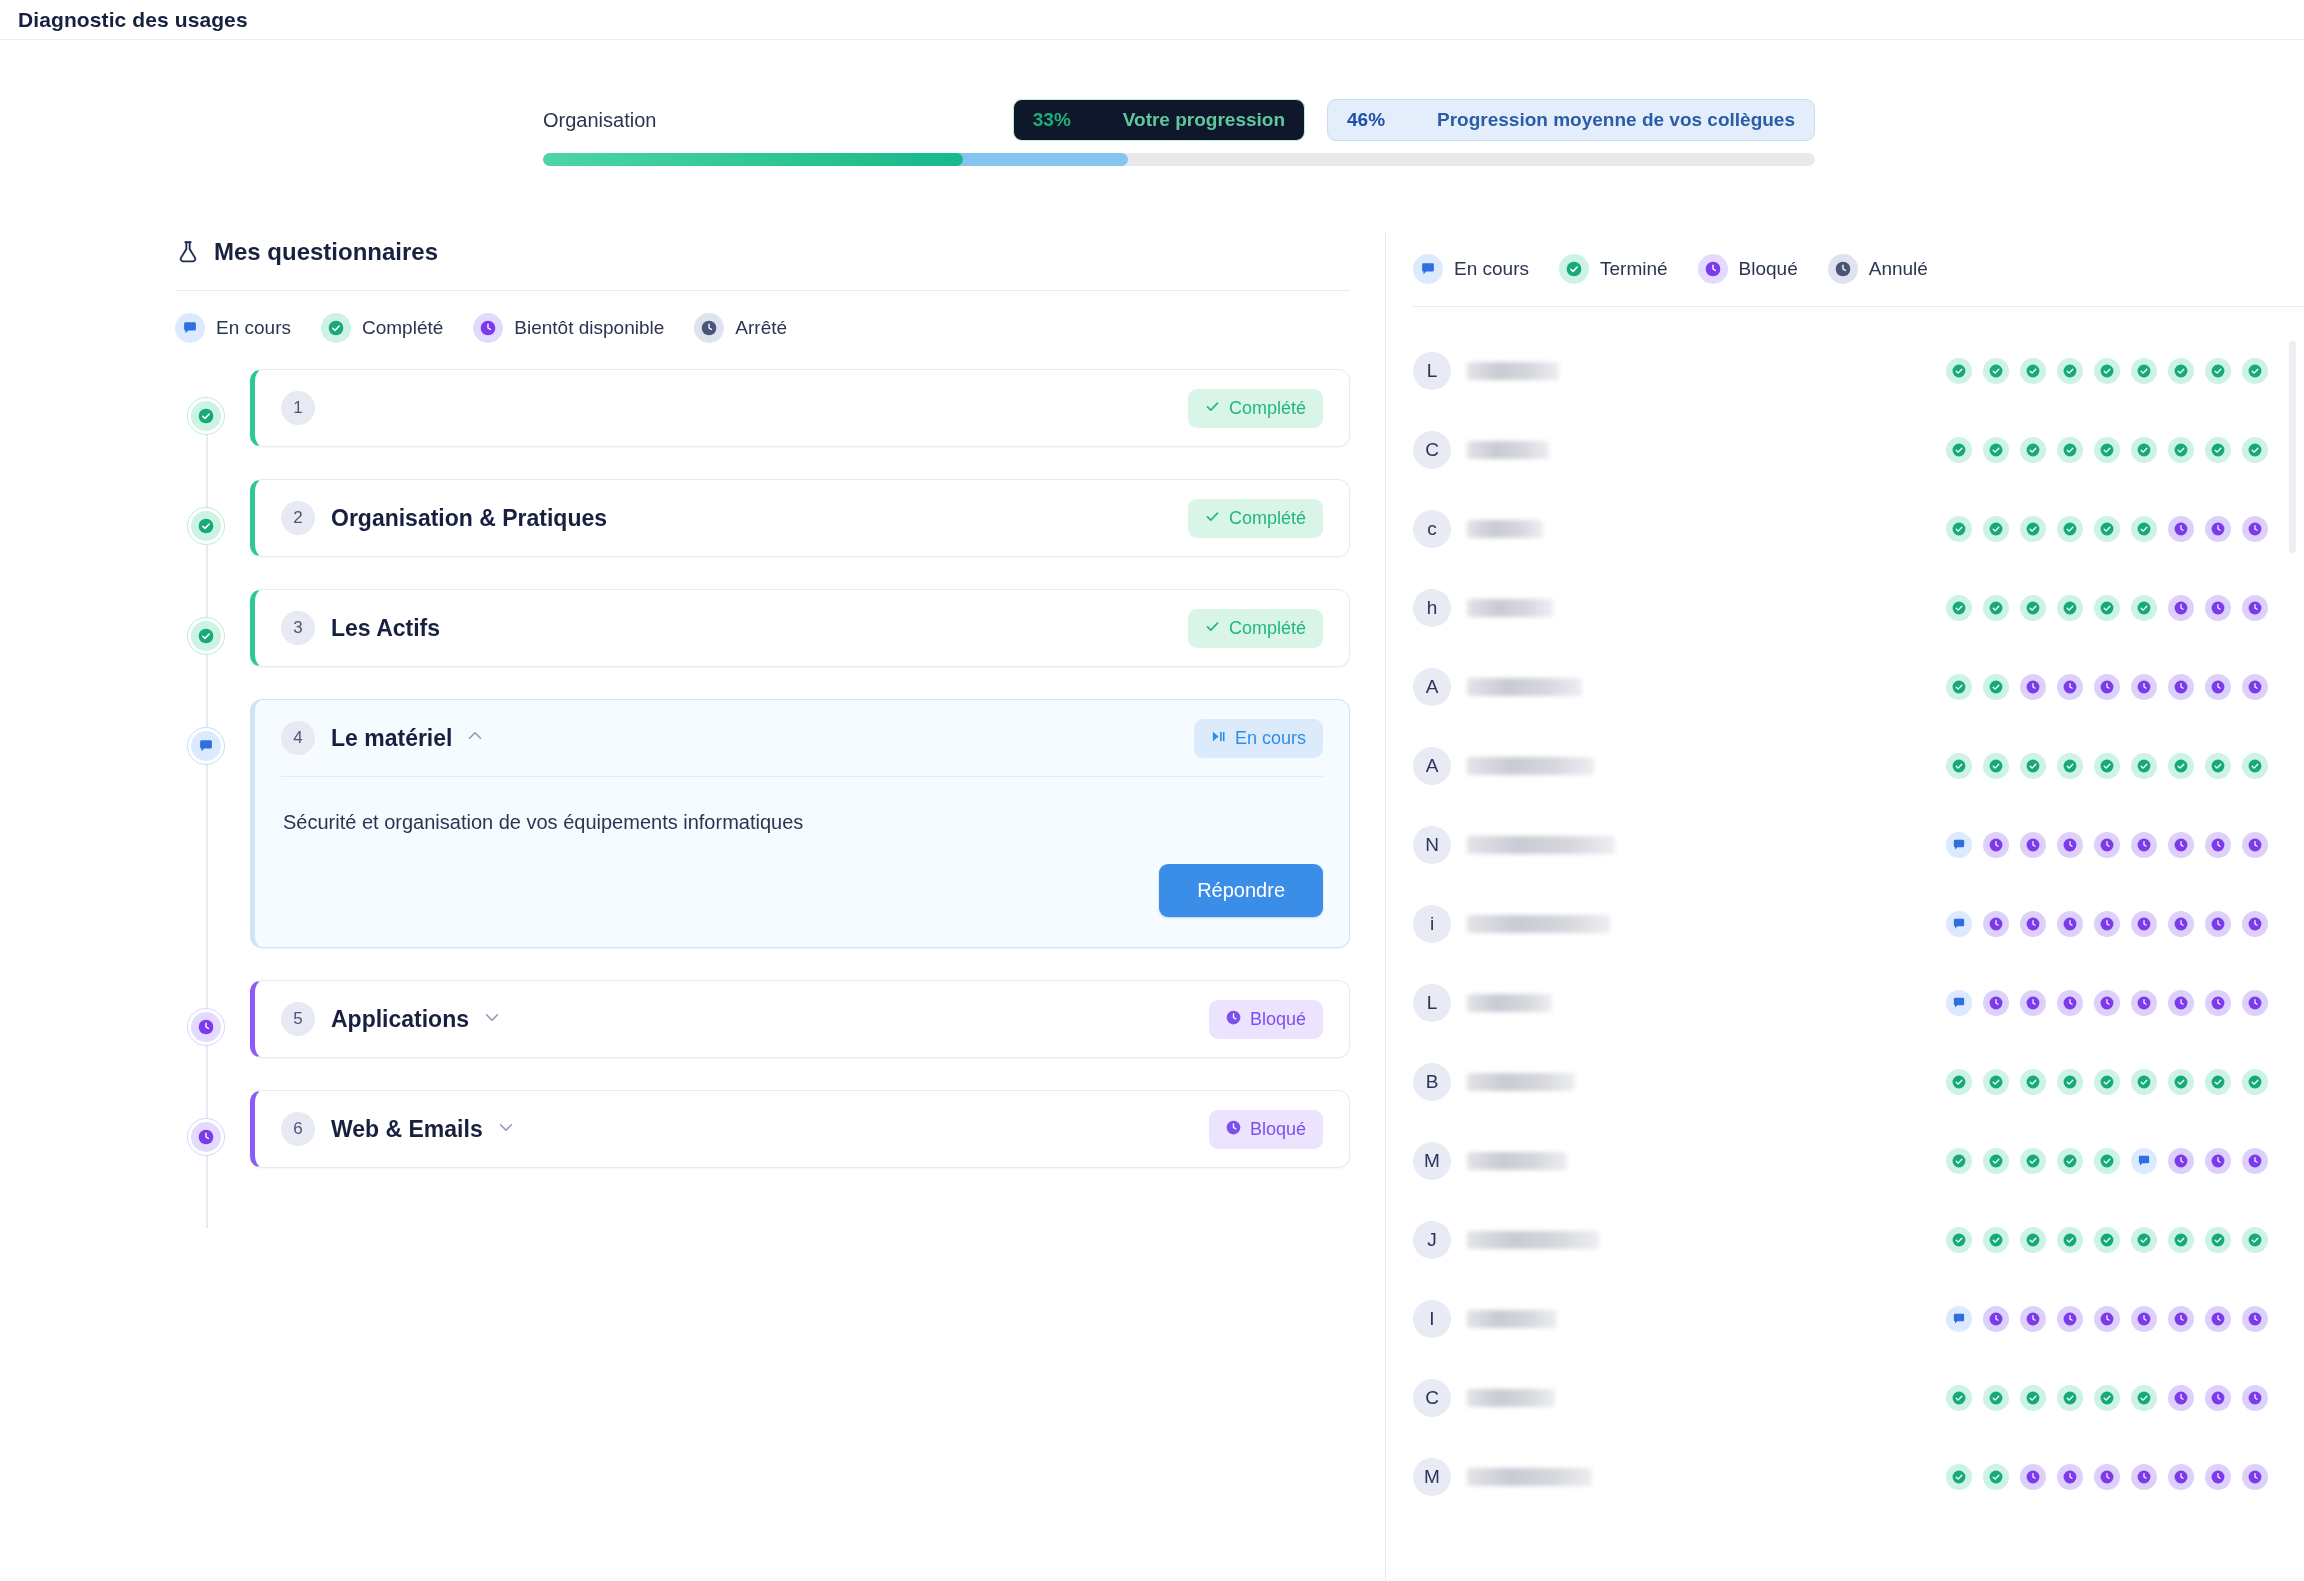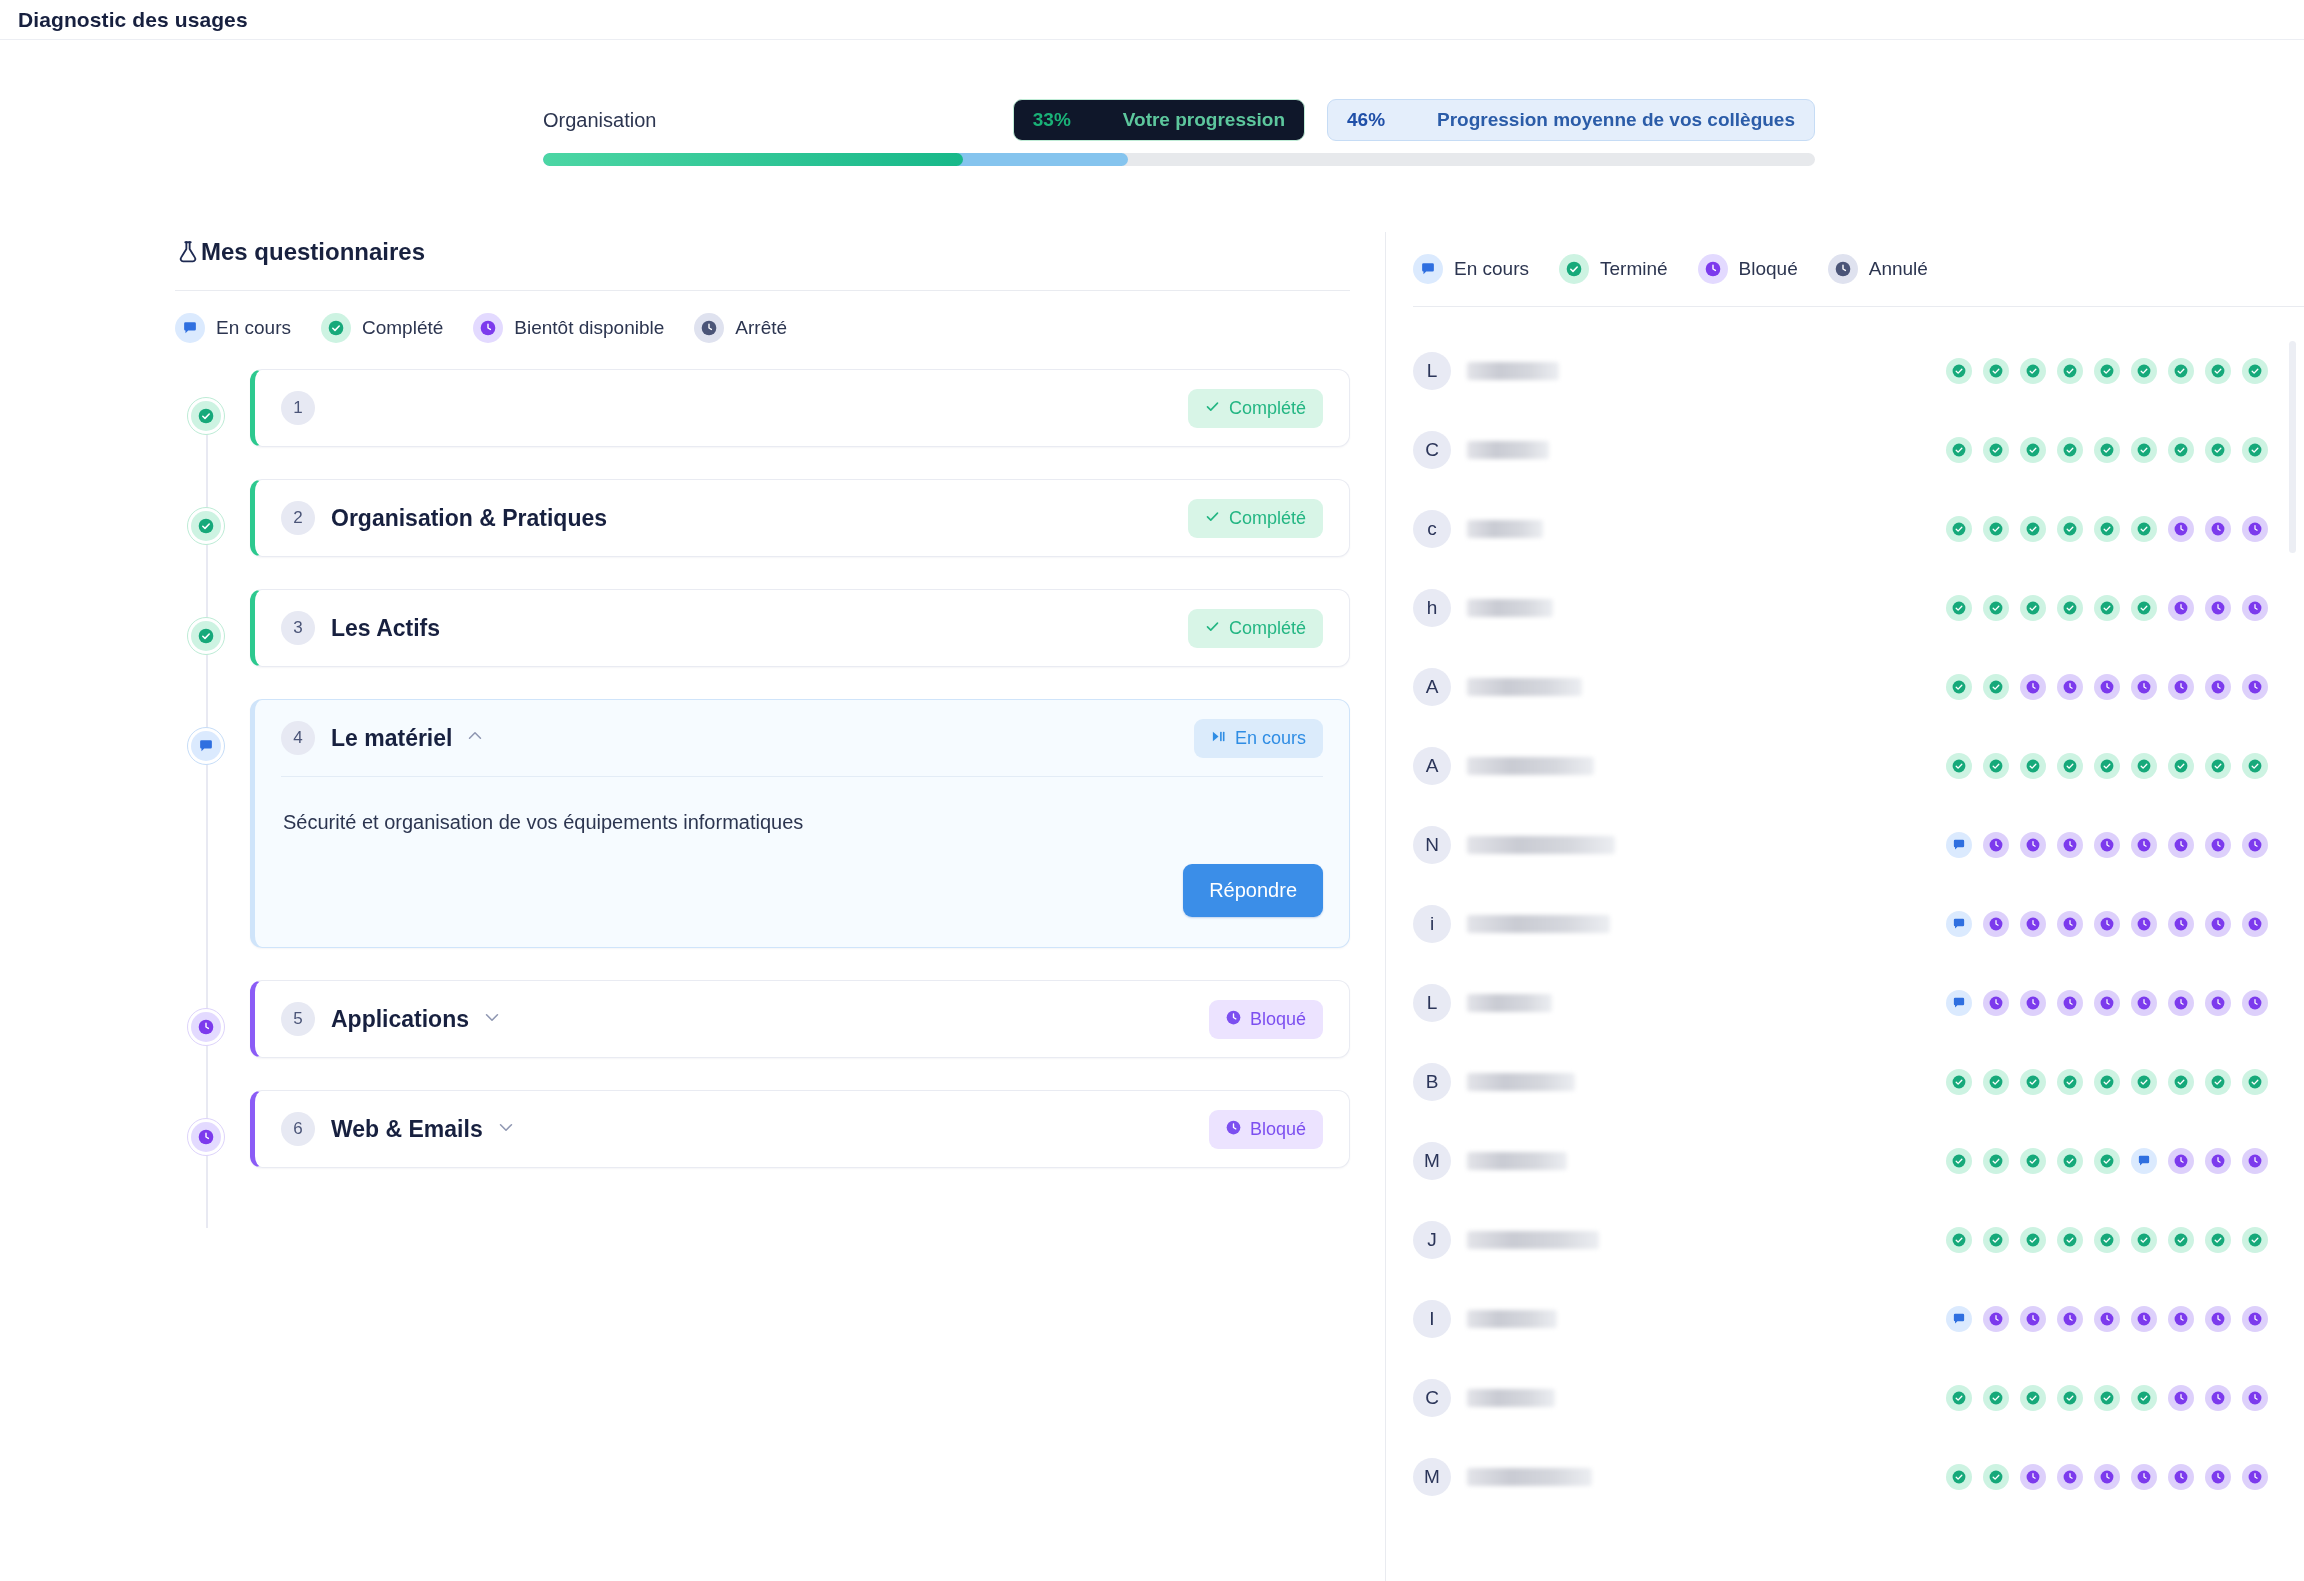--- a/index.html
+++ b/index.html
@@ -76,21 +76,21 @@
   }
   .divider-v {
     position: absolute; left: 1385px; top: 0; bottom: 0;
     width: 1px; background: #e9ebf0;
   }
   .col-right {
     flex: 1; padding-left: 28px; position: relative;
   }
 
   .section-title-row {
-    display: flex; align-items: center; height: 40px;
+    display: flex; align-items: center; gap: 13px; height: 40px;
   }
   .section-title { font-size: 24px; font-weight: 700; color: #18213f; }
   .flask-icon { width: 26px; height: 26px; display:block; }
 
   .hr { height: 1px; background: #e9ebf0; margin-top: 18px; }
 
   .legend {
     display: flex; align-items: center; gap: 30px; margin-top: 22px;
   }
   .legend-item { display: flex; align-items: center; gap: 11px; }
@@ -170,21 +170,21 @@
   .sb-green  { background:#d8f5e7; color:#23b683; }
   .sb-blue   { background:#dbebfb; color:#2f8de4; }
   .sb-purple { background:#ece3ff; color:#7c4ff0; }
 
   .card-divider { height:1px; background:#e3ecf6; margin: 0 0 0 0; }
   .card-body { padding: 34px 0 0 0; }
   .card-desc { font-size: 20px; color: #2c3550; padding-left: 2px;}
   .card-actions { display:flex; justify-content:flex-end; padding: 30px 0 30px 0; }
   .btn-primary {
     background: #3b8ee8; color: #fff; border: none;
-    border-radius: 9px; padding: 15px 26px;
+    border-radius: 9px; padding: 15px 38px;
     font-size: 20px; font-family: inherit; cursor: pointer;
     box-shadow: 0 1px 2px rgba(30,90,180,.25);
   }
 
   
   .team-scroll {
     margin-top: 24px; position: relative;
     height: 1185px; overflow: hidden;
     padding-right: 36px;
   }

